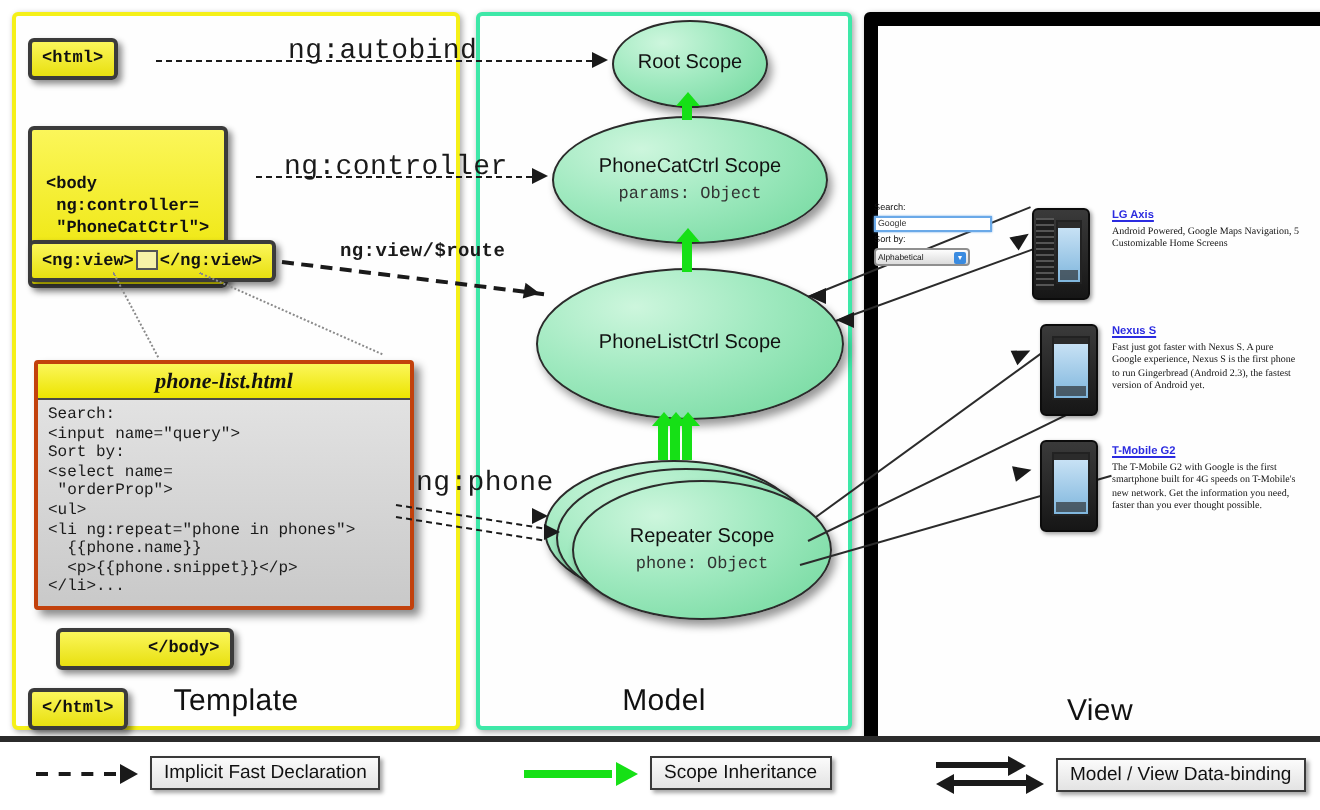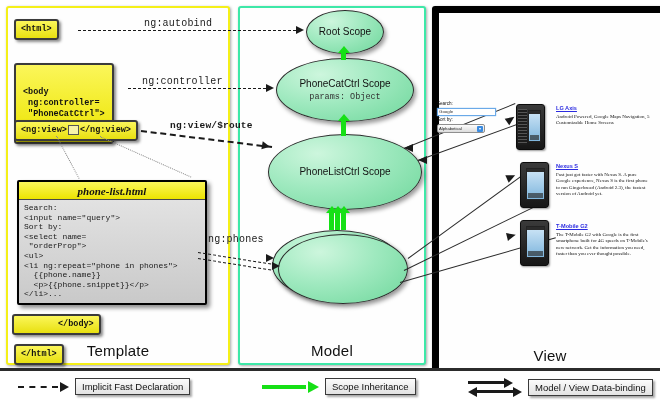--- a/index.html
+++ b/index.html
@@ -21,29 +21,29 @@
   .tag{position:absolute;background:linear-gradient(#fbf65a,#e8e010);
        border:2px solid #3b3b3b;border-radius:3px;
        box-shadow:2px 2px 3px rgba(0,0,0,.45);
        font-family:"Liberation Mono",monospace;font-weight:bold;
        font-size:8.5px;color:#111;line-height:11px;
        padding:3px 5px;white-space:pre;}
 
   #tag-html{left:14px; top:19px; }
   #tag-body{left:14px; top:63px;background:linear-gradient(#fbf65a,#ece400);padding:22px 7px;}
   #tag-ngview{left:14px;top:120px;}
-  #tag-bodyclose{left:12px;top:314px;padding-left:44px;}
+  #tag-bodyclose{left:28px;top:314px;padding-left:44px;}
   #tag-htmlclose{left:14px;top:344px;}
 
   .ngview-slot{display:inline-block;width:9px;height:8px;border:1px solid #555;
                background:#f7f2a8;vertical-align:middle;margin:0 1px;}
 
   
   #panel-phonelist{position:absolute;left:17px;top:180px;width:186px;
-       border:2px solid #000000;border-radius:2px;background:#d7d7d7;
+       border:2px solid #c2410c;border-radius:2px;background:#d7d7d7;
        box-shadow:3px 3px 4px rgba(0,0,0,.45);}
   #panel-title{background:linear-gradient(#fbf65a,#ece400);
        font-family:"Liberation Serif",serif;font-style:italic;font-weight:bold;
        font-size:11px;color:#111;text-align:center;padding:3px 0 2px;
        border-bottom:1px solid #4a4a4a;}
   #panel-code{font-family:"Liberation Mono",monospace;font-size:8px;
        line-height:9.6px;color:#1a1a1a;white-space:pre;padding:3px 4px 4px 5px;
        background:linear-gradient(#e2e2e2,#c9c9c9);}
 
   
@@ -79,21 +79,21 @@
   #inh-3c{left:341px;top:212px;height:18px;}
 
   
   .dash{position:absolute;height:0;border-top:1.6px dashed #1a1a1a;transform-origin:0 50%;}
   .dash.thick{border-top-width:2.4px;}
   .arrowhead{position:absolute;width:0;height:0;
      border-top:4.5px solid transparent;border-bottom:4.5px solid transparent;
      border-left:8px solid #1a1a1a;}
 
   .edge-label{position:absolute;font-family:"Liberation Mono",monospace;
-     font-size:10px;color:#1a1a1a;letter-spacing:.2px;background:transparent;}
+     font-size:14px;color:#1a1a1a;letter-spacing:.2px;background:transparent;}
   .edge-label.bold{font-weight:bold;font-size:9.5px;}
 
   
   .bindline{position:absolute;height:0;border-top:1.3px solid #2b2b2b;transform-origin:0 50%;}
   .bindhead{position:absolute;width:0;height:0;
      border-top:4px solid transparent;border-bottom:4px solid transparent;
      border-right:9px solid #1a1a1a;transform-origin:100% 50%;}
 
   
   #form-search{position:absolute;left:437px;top:101px;width:60px;}
@@ -195,20 +195,25 @@
     <div class="props">params: Object</div>
   </div>
 
   <div class="scope" id="scope-list">
     <div class="nm">PhoneListCtrl
 Scope</div>
   </div>
 
   <div class="scope" id="scope-rep1"></div>
   <div class="scope" id="scope-rep2"></div>
+  <div class="scope" id="scope-rep3">
+    <div class="nm">Repeater
+Scope</div>
+    <div class="props">phone: Object</div>
+  </div>
 
   <div class="inherit" id="inh-1"></div>
   <div class="inherit" id="inh-2"></div>
   <div class="inherit" id="inh-3a"></div>
   <div class="inherit" id="inh-3b"></div>
   <div class="inherit" id="inh-3c"></div>
 
   <div class="dash" style="left:78px;top:30px;width:218px;"></div>
   <div class="arrowhead" style="left:296px;top:26px;"></div>
   <div class="edge-label" style="left:144px;top:18px;">ng:autobind</div>
@@ -218,21 +223,21 @@
   <div class="edge-label" style="left:142px;top:76px;">ng:controller</div>
 
   <div class="dash thick" style="left:141px;top:130px;width:132px;transform:rotate(7deg);"></div>
   <div class="arrowhead" style="left:262px;top:142px;transform:rotate(10deg);"></div>
   <div class="edge-label bold" style="left:170px;top:120px;">ng:view/$route</div>
 
   <div class="dash" style="left:198px;top:252px;width:74px;transform:rotate(9deg);"></div>
   <div class="dash" style="left:198px;top:258px;width:74px;transform:rotate(9deg);"></div>
   <div class="arrowhead" style="left:266px;top:254px;"></div>
   <div class="arrowhead" style="left:272px;top:262px;"></div>
-  <div class="edge-label" style="left:208px;top:234px;">ng:phones</div>
+  <div class="edge-label" style="left:208px;top:234px;">ng:phone</div>
 
   <div class="col" id="col-view">
     <div class="col-label">View</div>
   </div>
 
   <div class="bindline" style="left:404px;top:148px;width:120px;transform:rotate(-22deg);"></div>
   <div class="bindhead" style="left:404px;top:144px;"></div>
 
   <div class="bindline" style="left:418px;top:160px;width:124px;transform:rotate(-20deg);"></div>
   <div class="bindhead" style="left:418px;top:156px;"></div>

